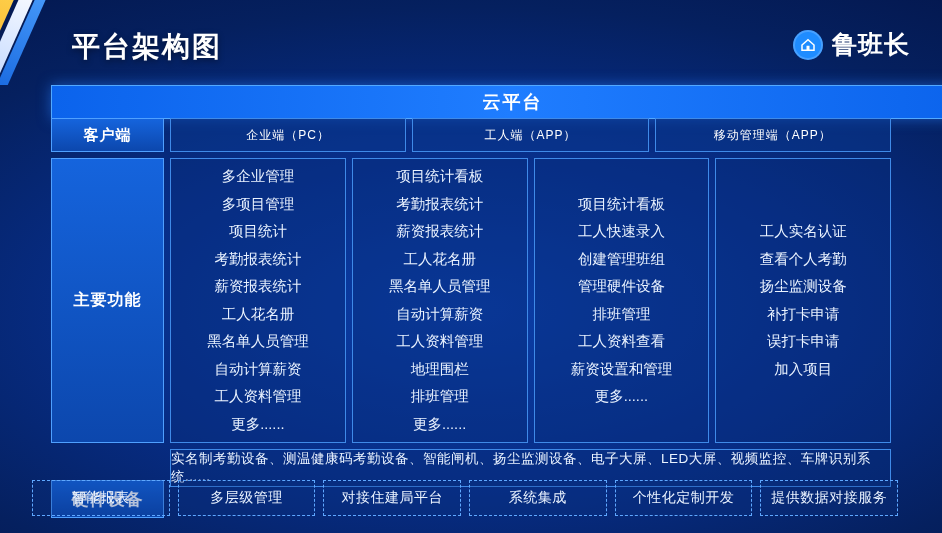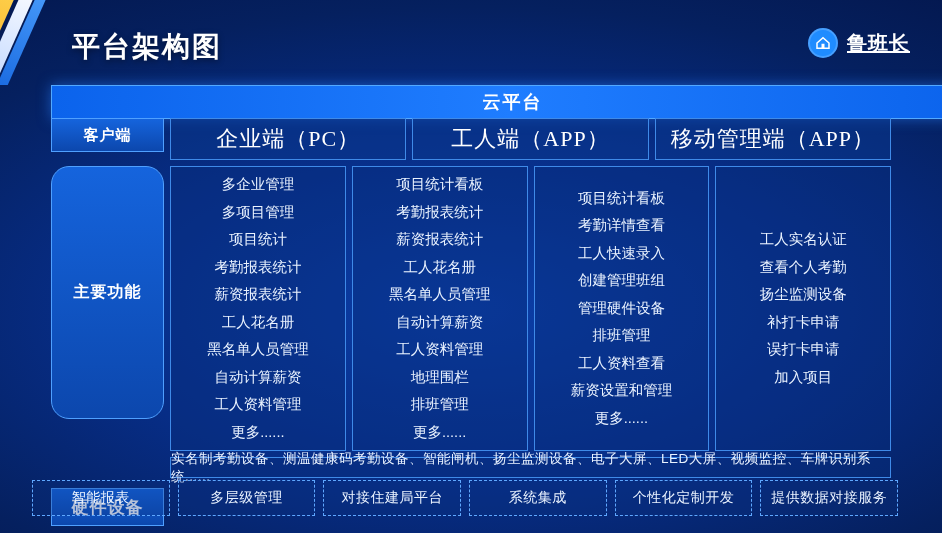--- a/index.html
+++ b/index.html
@@ -29,21 +29,21 @@
     position:absolute; left:72px; top:28px;
     font-size:28px; font-weight:bold; color:#ffffff; letter-spacing:2px;
     text-shadow: 0 2px 6px rgba(0,0,0,.45);
   }
   .brand { position:absolute; right:32px; top:28px; display:flex; align-items:center; gap:9px; }
   .brand-logo {
     width:30px;height:30px;border-radius:50%;
     background:#1f8cff; display:flex;align-items:center;justify-content:center;
     box-shadow:0 0 0 2px rgba(255,255,255,.18) inset;
   }
-  .brand-name { font-size:20px; font-weight:bold; color:#fff; letter-spacing:1px;text-decoration:underline; }
+  .brand-name { font-size:25px; font-weight:bold; color:#fff; letter-spacing:1px; }
 
   
   .cloud-bar {
     position:absolute; left:51px; top:85px; width:923px; height:34px;
     background: linear-gradient(90deg,#0b63ec 0%, #1f7dff 50%, #0b63ec 100%);
     border:1px solid #53a9ff;
     display:flex; align-items:center; justify-content:center;
     color:#fff; font-size:18px; font-weight:bold; letter-spacing:2px;
     box-shadow: 0 0 14px rgba(40,130,255,.55);
   }
@@ -56,49 +56,48 @@
   .cell-label {
     width:113px; flex:none;
     background: linear-gradient(180deg,#1564dd,#0c47ad);
     border:1px solid #4fa0ff;
     color:#fff; font-weight:bold; font-size:15px;
     display:flex; align-items:center; justify-content:center;
     letter-spacing:1px;
   }
   .col-head {
     flex:1;
-    height:42px;
+    height:34px;
     background: rgba(10,54,140,.55);
     border:1px solid #3f8ae8;
-    color:#fff; font-size:22px;
+    color:#fff; font-size:12px;
     display:flex; align-items:center; justify-content:center;
     letter-spacing:1px;
-    font-family:Liberation Serif, serif;
   }
   .head-row .cell-label { height:34px; }
 
   .body-row { margin-top:6px; }
-  .body-row .cell-label { height:253px; font-size:16px;border-radius:18px; }
+  .body-row .cell-label { height:285px; font-size:16px; }
   .func-col {
     flex:1;
     height:285px;
     background: rgba(8,45,125,.42);
     border:1px solid #3f8ae8;
     display:flex; flex-direction:column; align-items:center; justify-content:center;
     gap:2px;
     padding:8px 4px;
   }
   .func-col .item {
     color:#eaf3ff; font-size:14.5px; line-height:25.5px; white-space:nowrap;
   }
   .func-col.center-items { justify-content:center; }
 
   .hw-row .cell-label { height:38px; font-size:17px;margin-top:31px; }
   .hw-text {
-    flex:1; height:21px;
+    flex:1; height:38px;
     background: rgba(8,45,125,.42);
     border:1px solid #3f8ae8;
     color:#eaf3ff; font-size:13.5px;
     display:flex; align-items:center; justify-content:center;
     letter-spacing:.5px;
   }
 
   
   .chips { position:absolute; left:32px; top:480px; width:866px; display:flex; gap:8px; }
   .chip {
@@ -169,21 +168,20 @@
         <div class="item">黑名单人员管理</div>
         <div class="item">自动计算薪资</div>
         <div class="item">工人资料管理</div>
         <div class="item">地理围栏</div>
         <div class="item">排班管理</div>
         <div class="item">更多......</div>
       </div>
 
       <div class="func-col">
         <div class="item">项目统计看板</div>
-        <div class="item">考勤详情查看</div>
         <div class="item">工人快速录入</div>
         <div class="item">创建管理班组</div>
         <div class="item">管理硬件设备</div>
         <div class="item">排班管理</div>
         <div class="item">工人资料查看</div>
         <div class="item">薪资设置和管理</div>
         <div class="item">更多......</div>
       </div>
 
       <div class="func-col center-items">

